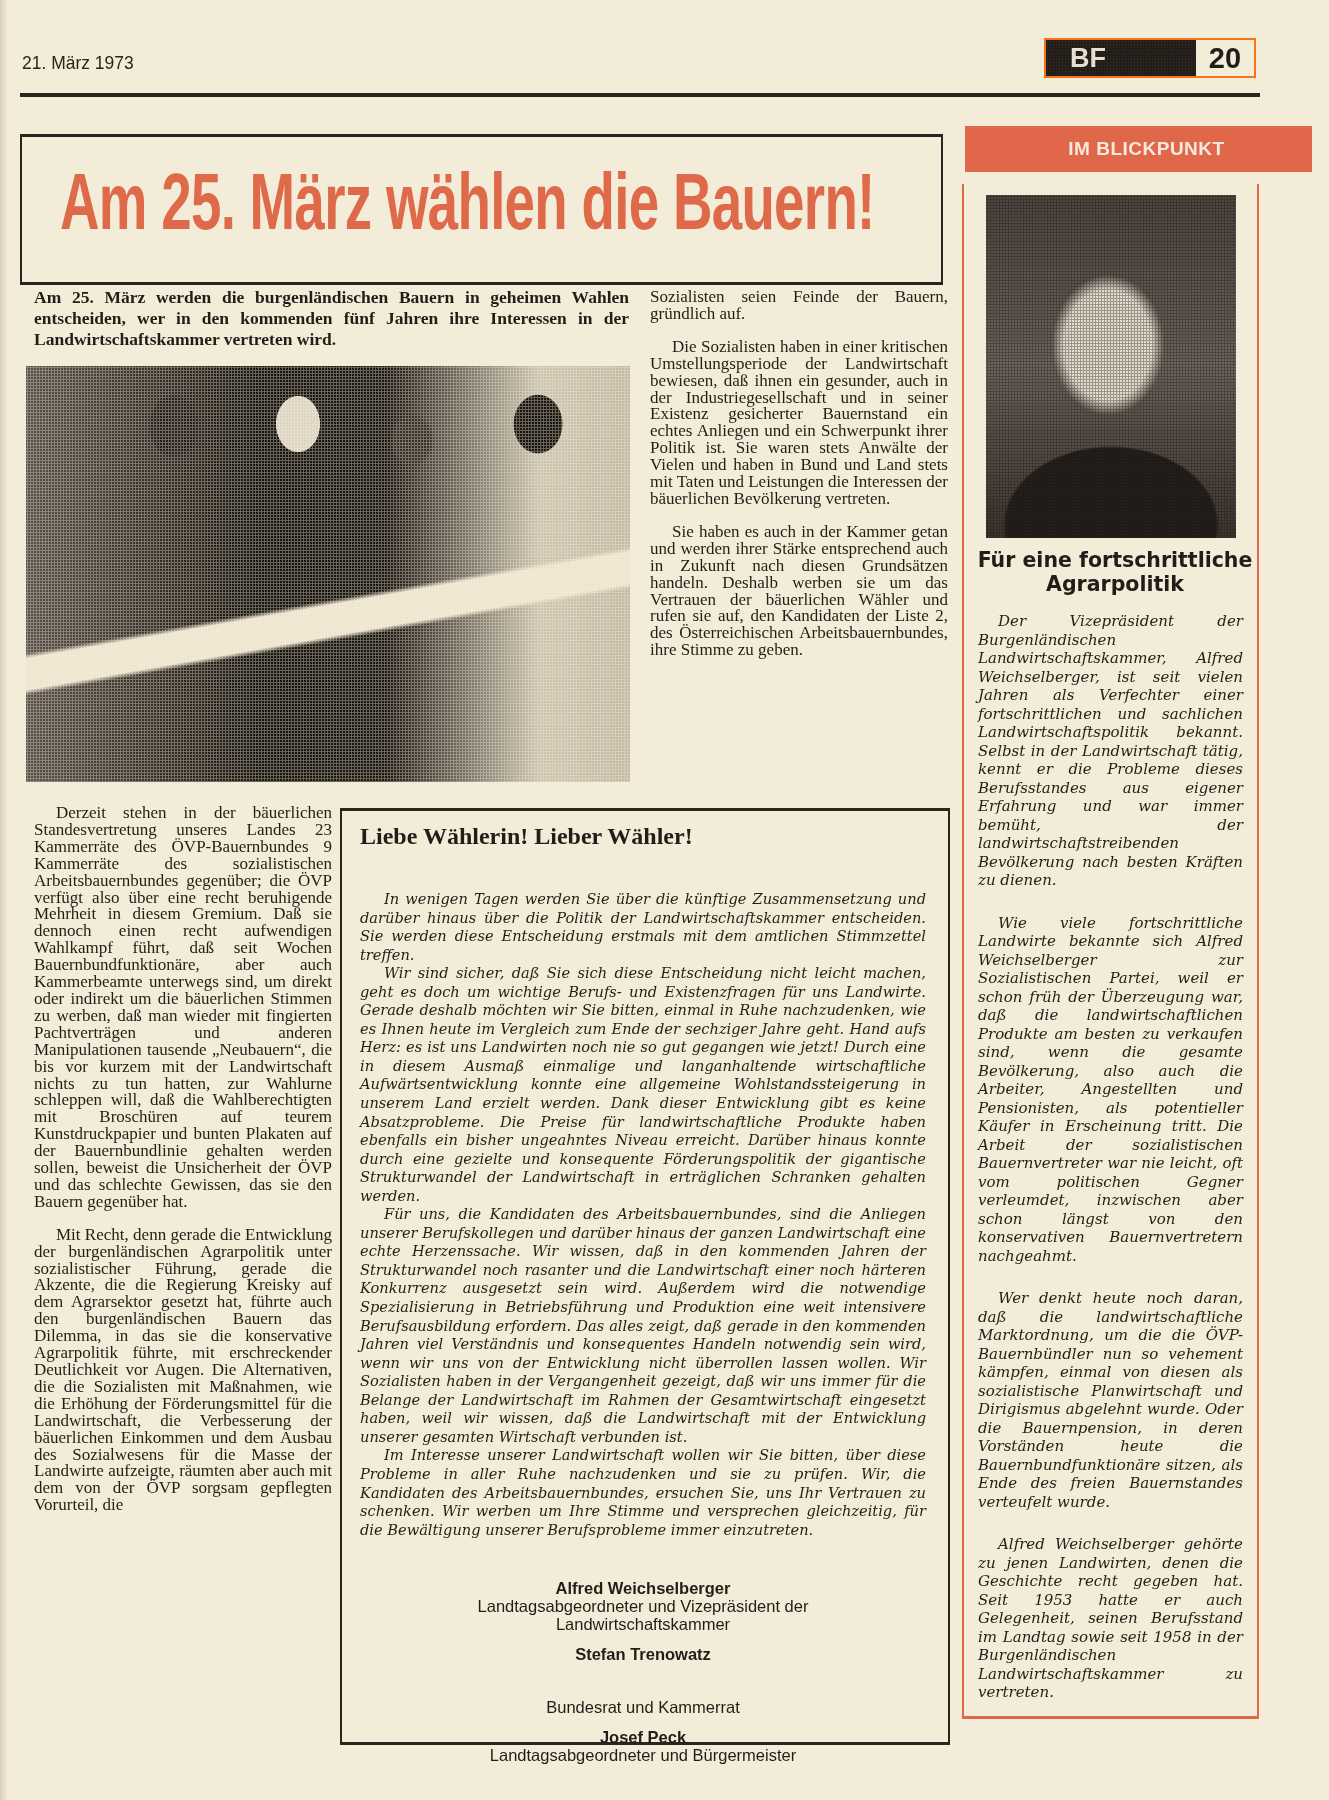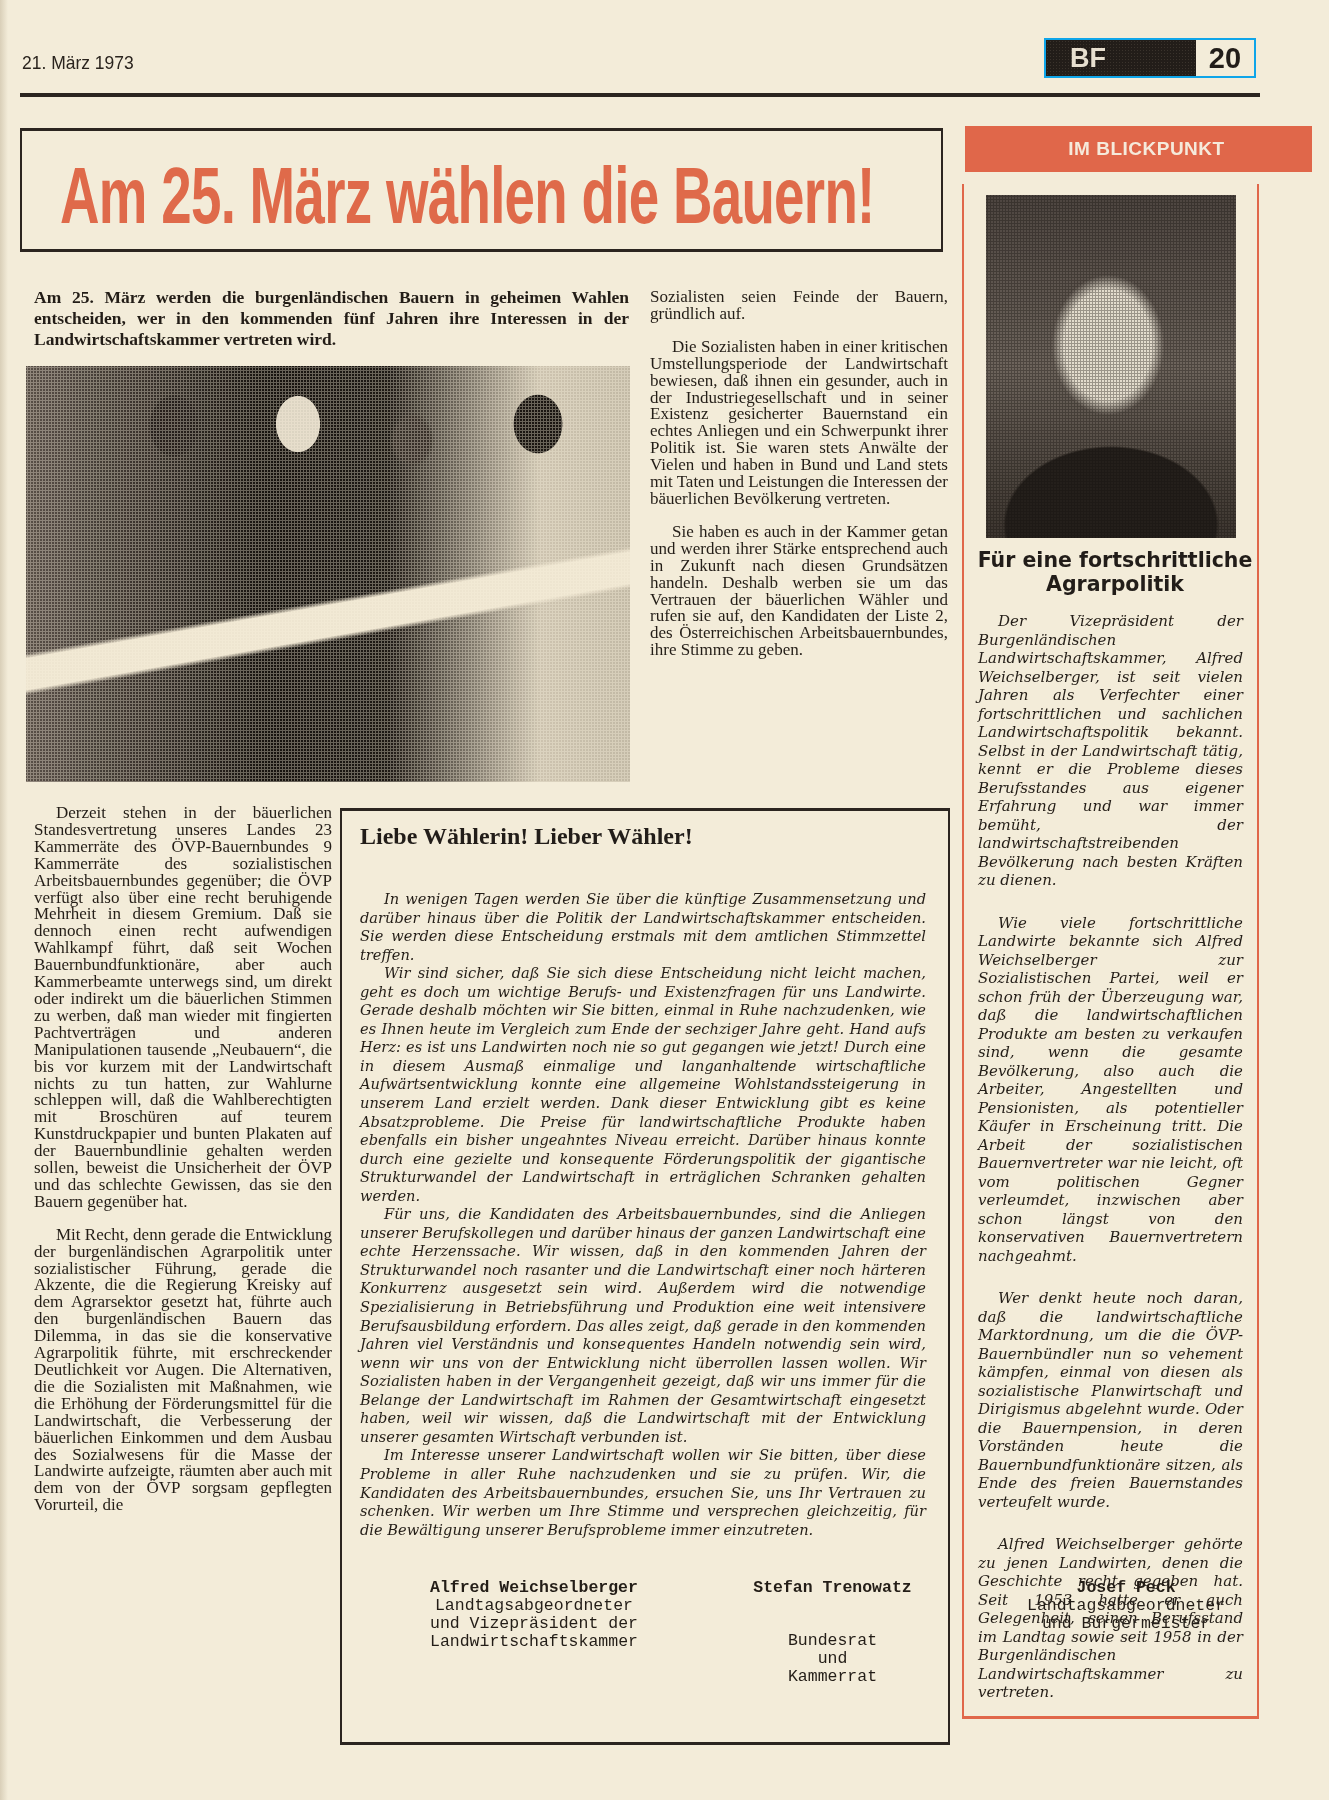--- a/index.html
+++ b/index.html
@@ -16,39 +16,39 @@
       background: linear-gradient(to right, #d9cfb8, #f3ecd9);
     }
     
     .date {
       position: absolute; left: 22px; top: 52px;
       font-family: "Liberation Sans", sans-serif; font-size: 19px; color: #2a241e;
       transform: scaleX(0.92); transform-origin: left;
     }
     .masthead {
       position: absolute; left: 1044px; top: 38px; width: 212px; height: 40px;
-      background: #221d19; border: 2px solid #0ea5e9; display: flex;
+      background: #221d19; border: 2px solid #f97316; display: flex;
     }
     .masthead .bf {
       flex: 1; color: #e7dfcf; font-family: "Liberation Sans", sans-serif;
       font-weight: bold; font-size: 27px; line-height: 36px; padding-left: 24px;
       background-image: radial-gradient(#3a332c 1px, transparent 1px);
       background-size: 3px 3px;
     }
     .masthead .pg {
       width: 58px; background: #f3ecd9; color: #221d19;
       font-family: "Liberation Sans", sans-serif; font-weight: bold; font-size: 29px;
       line-height: 36px; text-align: center;
     }
     .rule-top {
       position: absolute; left: 20px; top: 93px; width: 1240px; height: 4px; background: #2b2520;
     }
     
     .headline-box {
-      position: absolute; left: 20px; top: 128px; width: 923px; height: 124px;
+      position: absolute; left: 20px; top: 134px; width: 923px; height: 151px;
       border: 3px solid #2b2520; border-left-width: 2px; border-right-width: 2px;
     }
     .headline {
       position: absolute; left: 38px; top: 18px;
       font-family: "Liberation Sans", sans-serif; font-weight: bold;
       font-size: 76px; color: #df6a4a; letter-spacing: -1px;
       transform: scaleX(0.72) scaleY(1.05); transform-origin: left top;
       white-space: nowrap;
     }
     
@@ -94,22 +94,22 @@
       font-family: "Liberation Serif", serif; font-weight: bold; font-size: 24px; color: #221d19;
     }
     .letter-body {
       position: absolute; left: 18px; top: 48px; width: 566px;
       font-family: "DejaVu Serif", serif; font-style: italic; font-size: 14.6px;
       line-height: 18.55px; text-align: justify; margin-top: 31px;
     }
     .letter-body p { text-indent: 24px; }
     .signatures {
       position: absolute; left: 18px; top: 768px; width: 566px;
-      display: grid; grid-template-columns: 1fr 1fr 1fr 1fr; row-gap: 12px;
-      font-family: Liberation Mono, monospace; font-size: 16.5px; line-height: 18px; text-align: center;
+      display: grid; grid-template-columns: 1fr; row-gap: 12px;
+      font-family: Liberation Sans, sans-serif; font-size: 16.5px; line-height: 18px; text-align: center;
     }
     .sig .name { font-weight: bold; }
     
     .sidebar-header {
       position: absolute; left: 965px; top: 126px; width: 347px; height: 46px;
       background: #e0674a; color: #f5eadb;
       font-family: "Liberation Sans", sans-serif; font-weight: bold; font-size: 19px;
       text-align: center; line-height: 46px; letter-spacing: 0.5px; padding-left: 16px;
     }
     .sidebar-box {

